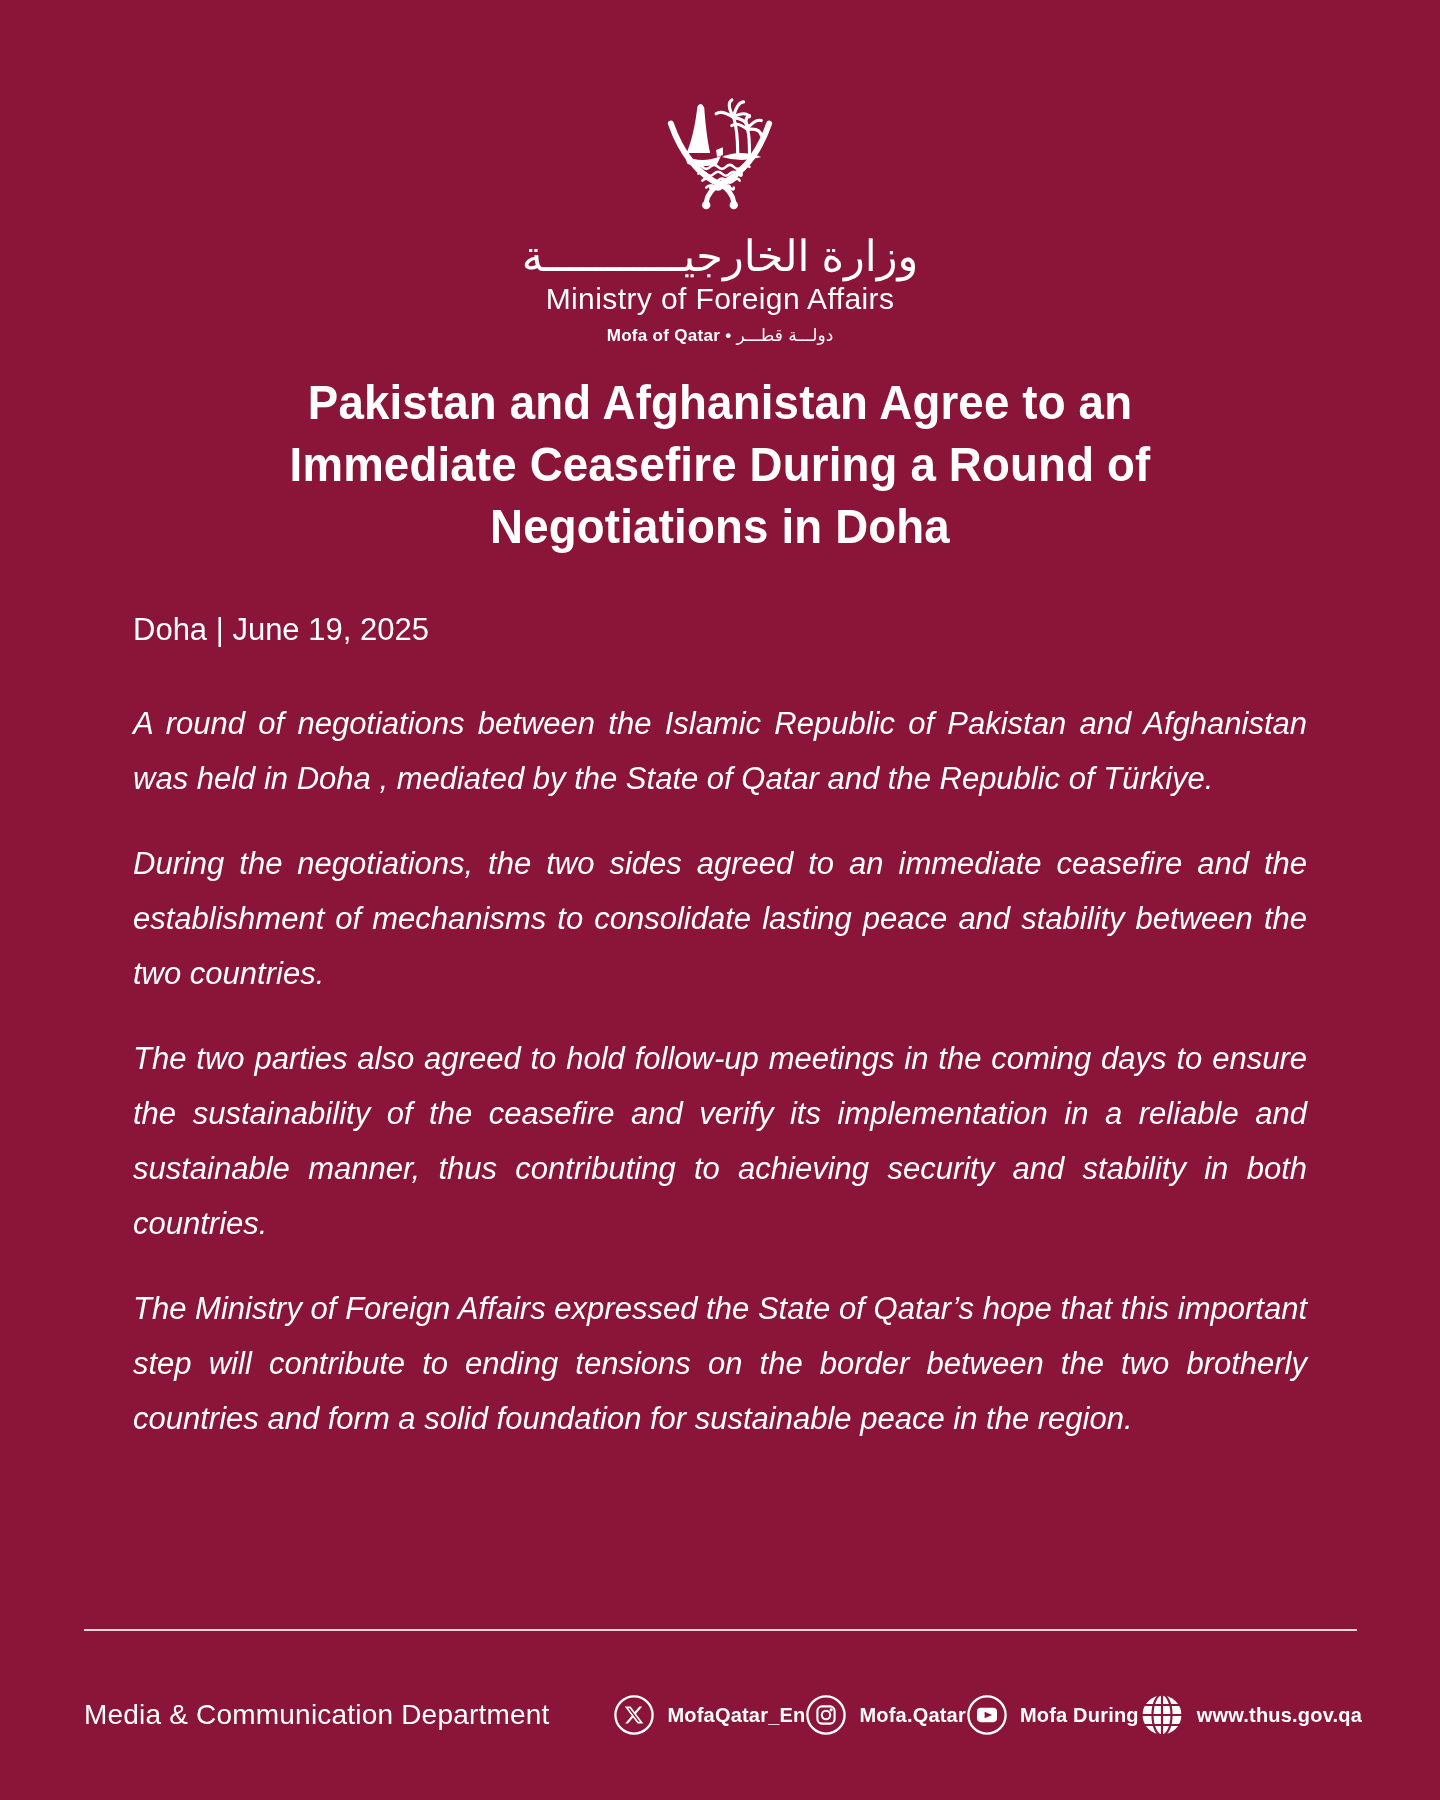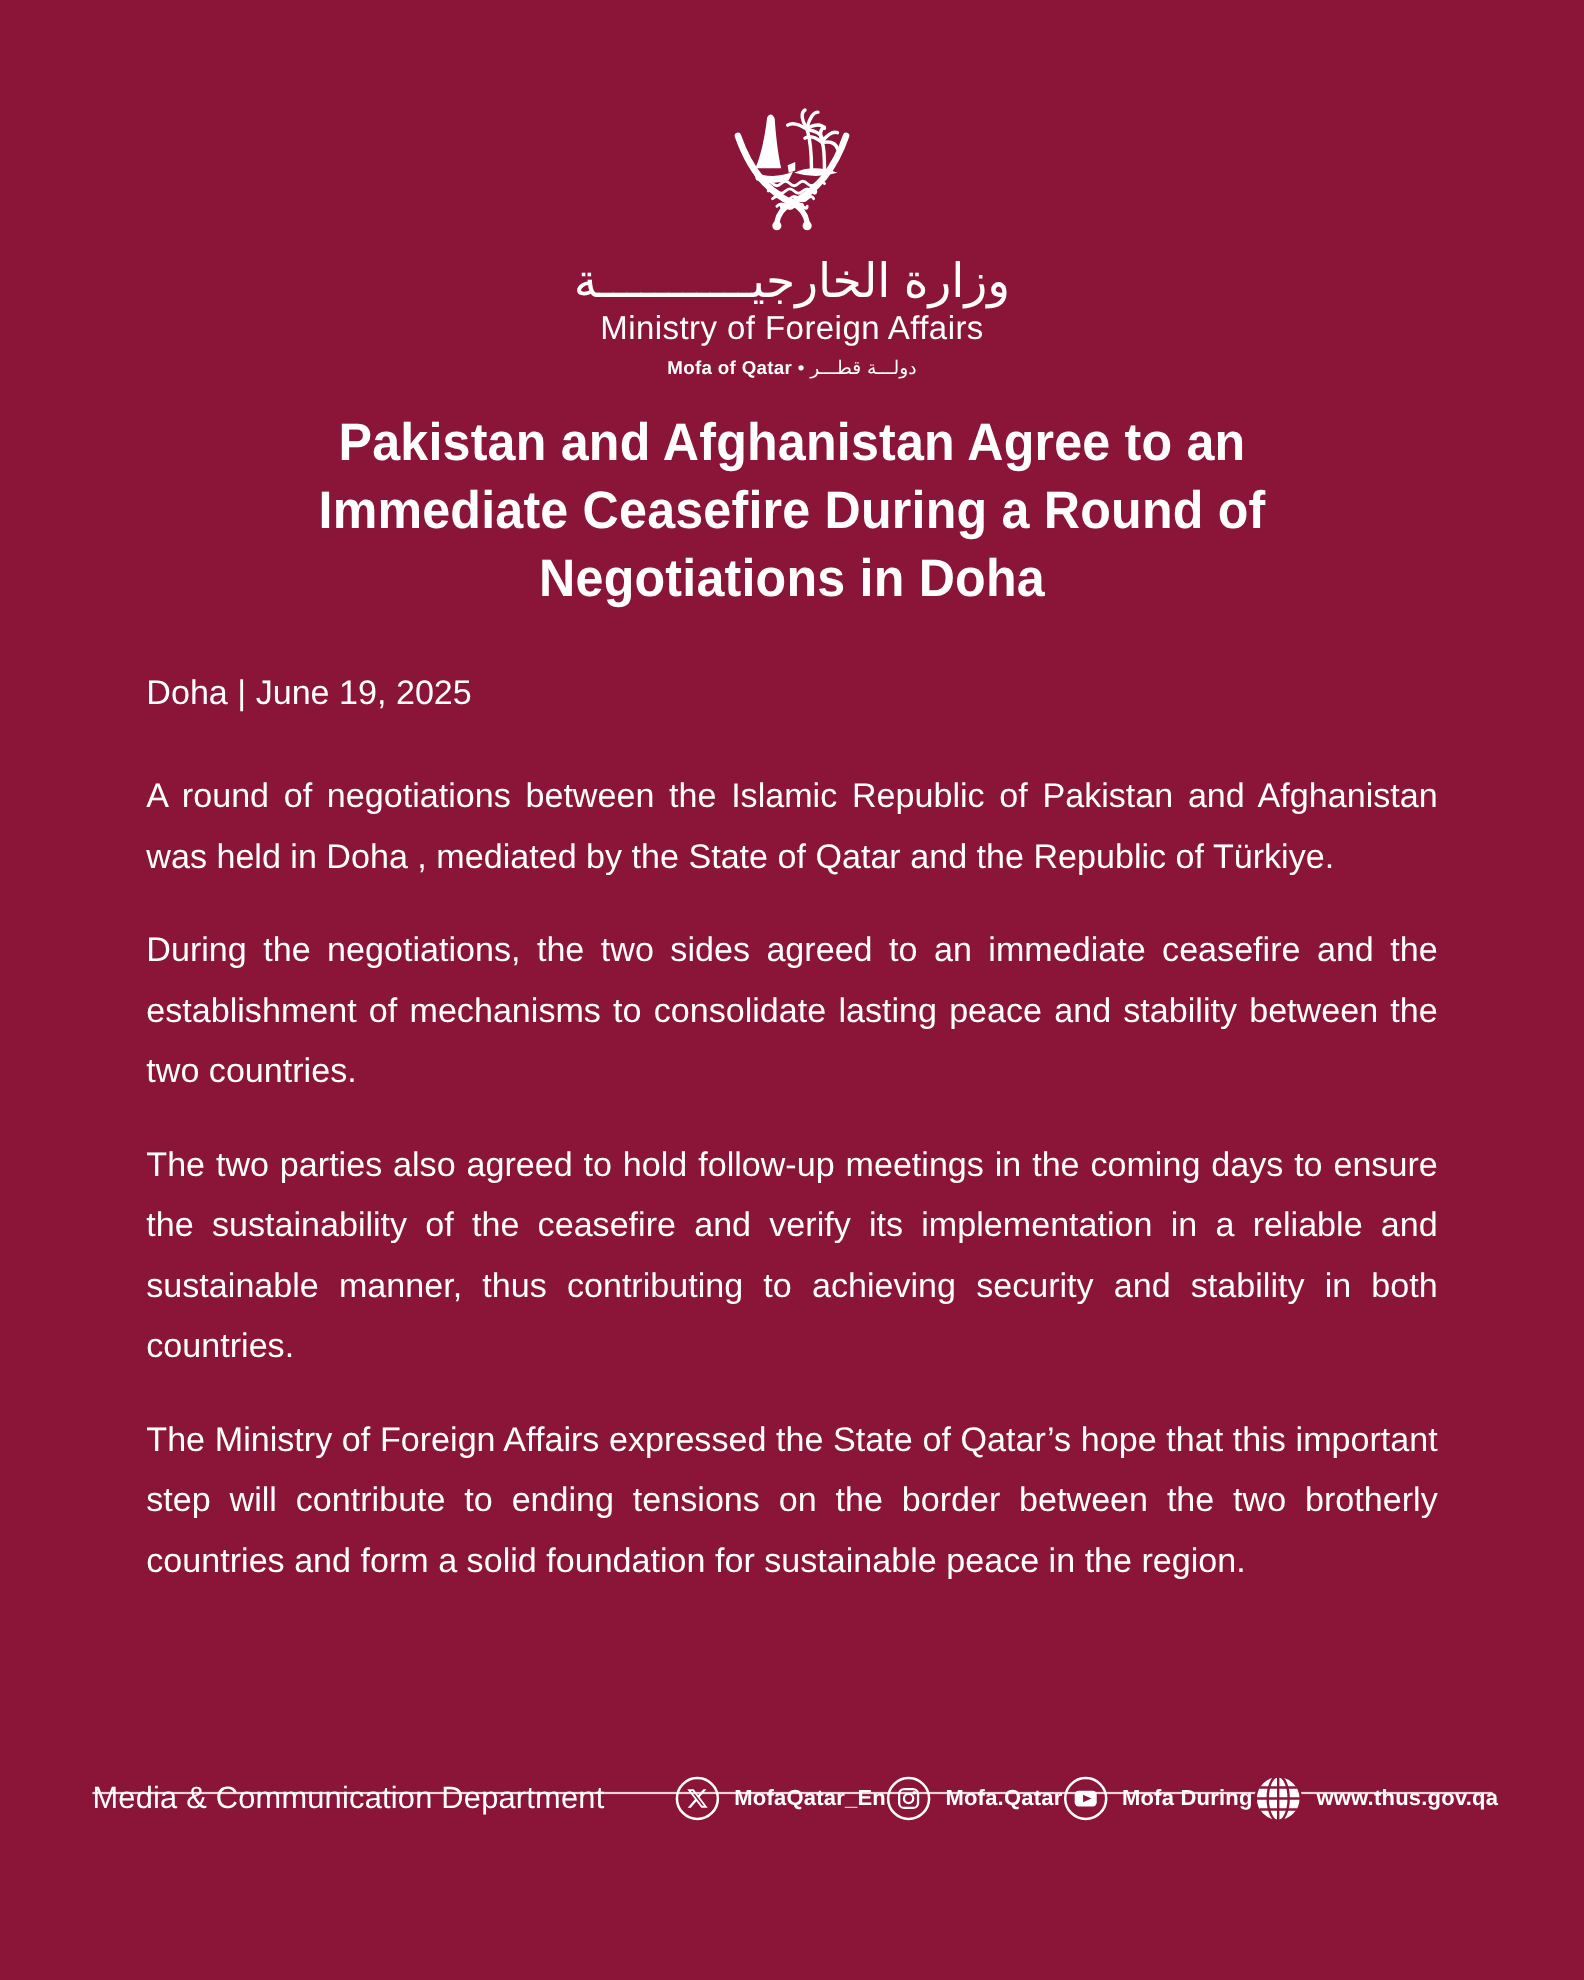--- a/index.html
+++ b/index.html
@@ -40,29 +40,29 @@
   }
   
   .content{
     position:absolute; top:612px; left:133px; width:1174px;
   }
   .dateline{
     font-size:31px; margin:0 0 48px 0; font-weight:400;
   }
   .content p{
     font-size:31px; line-height:55px; text-align:justify;
-    margin:0 0 30px 0; font-weight:400;
+    margin:0 0 30px 0; font-weight:400;font-style:italic;
   }
   
   .divider{
     position:absolute; top:1629px; left:84px; width:1273px; height:2px;
     background:#F3DCE3; opacity:0.95;
   }
   .footer{
-    position:absolute; top:1612px; left:84px; right:78px;
+    position:absolute; top:1692px; left:84px; right:78px;
     display:flex; align-items:center; justify-content:space-between;
   }
   .dept{ font-size:28px; font-weight:400; letter-spacing:0.2px; }
   .socials{ display:flex; align-items:center; }
   .social-item{ display:flex; align-items:center; gap:12px; cursor:pointer; }
   .social-item .label{ font-size:20px; font-weight:700; letter-spacing:0.2px; }
   .icon svg{ display:block; }
 </style>
 </head>
 <body>

